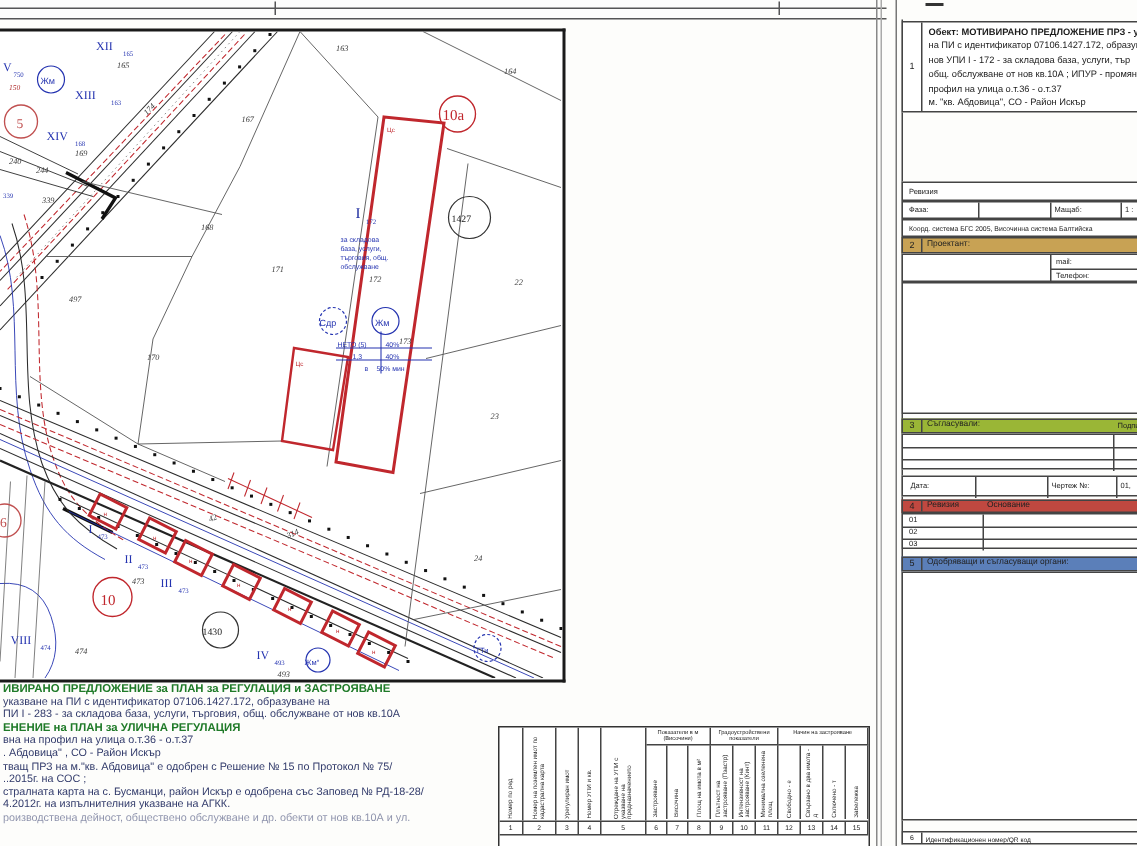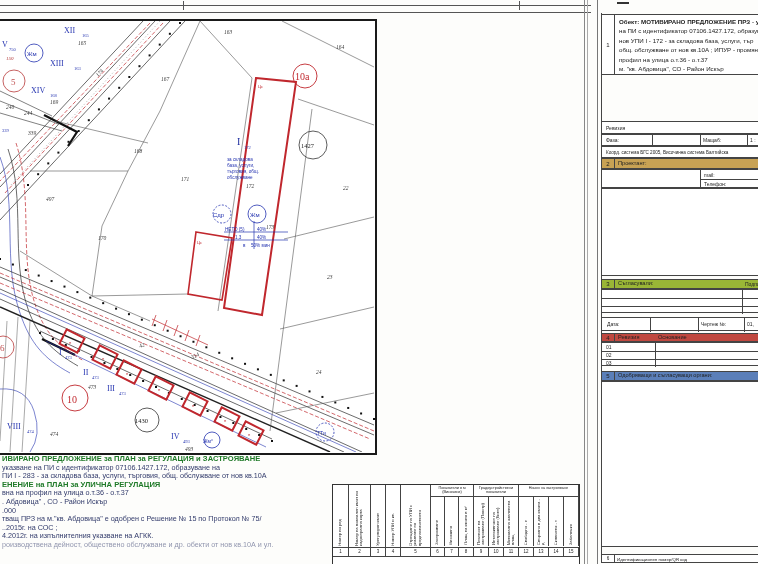--- a/index.html
+++ b/index.html
@@ -329,23 +329,23 @@
     </svg>
 </div>
 
 <div id="notes">
     <div class="g">ИВИРАНО ПРЕДЛОЖЕНИЕ за ПЛАН за РЕГУЛАЦИЯ и ЗАСТРОЯВАНЕ</div>
     <div>указване на ПИ с идентификатор 07106.1427.172, образуване на</div>
     <div>ПИ I - 283 - за складова база, услуги, търговия, общ. обслужване от нов кв.10А</div>
     <div class="g">ЕНЕНИЕ на ПЛАН за УЛИЧНА РЕГУЛАЦИЯ</div>
     <div>вна на профил  на улица о.т.36 - о.т.37</div>
     <div>. Абдовица" , СО - Район Искър</div>
-    <div>.000</div>
     <div>тващ ПРЗ на м."кв. Абдовица" е одобрен с Решение № 15 по Протокол № 75/</div>
     <div>..2015г. на СОС ;</div>
+    <div>стралната карта  на с. Бусманци, район Искър е одобрена със Заповед № РД-18-28/</div>
     <div>4.2012г. на изпълнителния указване на АГКК.</div>
     <div class="faint">роизводствена дейност, обществено обслужване и др. обекти от нов кв.10А и ул.</div>
   </div>
 
 <div id="balance-table">
   <div class="bt-row1" id="bt-row1">
       <div class="bt-cell" style="width: 16px;">
         <span class="vtxt">Номер по ред</span>
       </div>
       <div class="bt-cell" style="width: 22px;">

